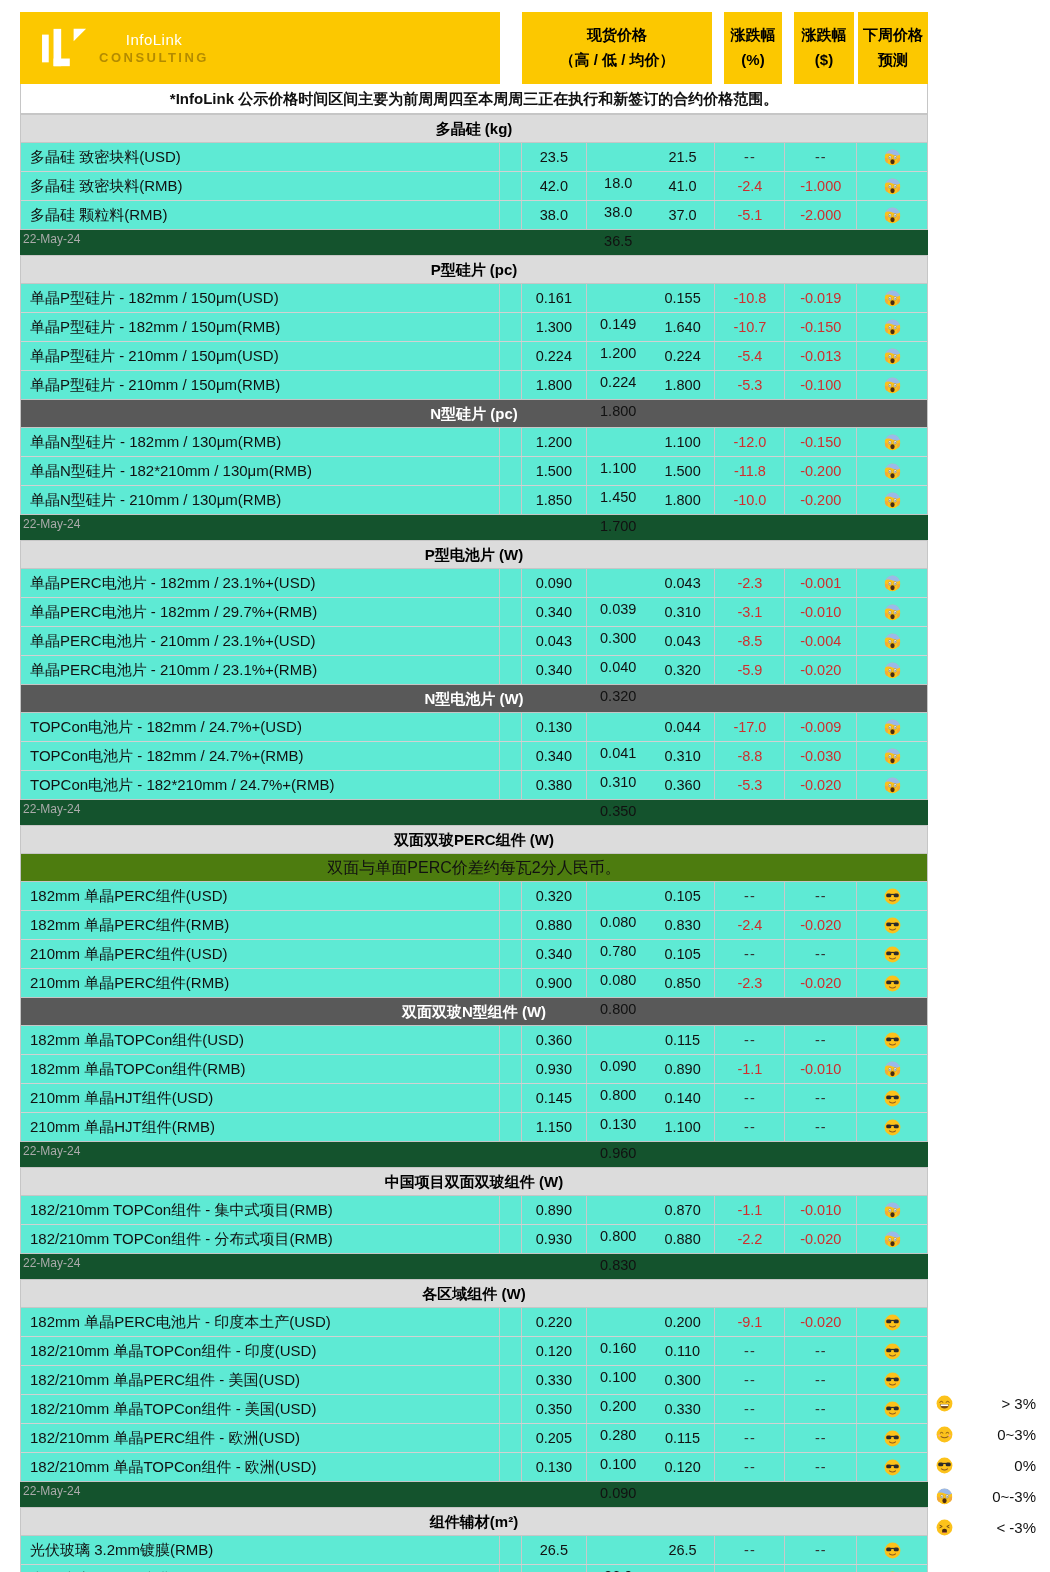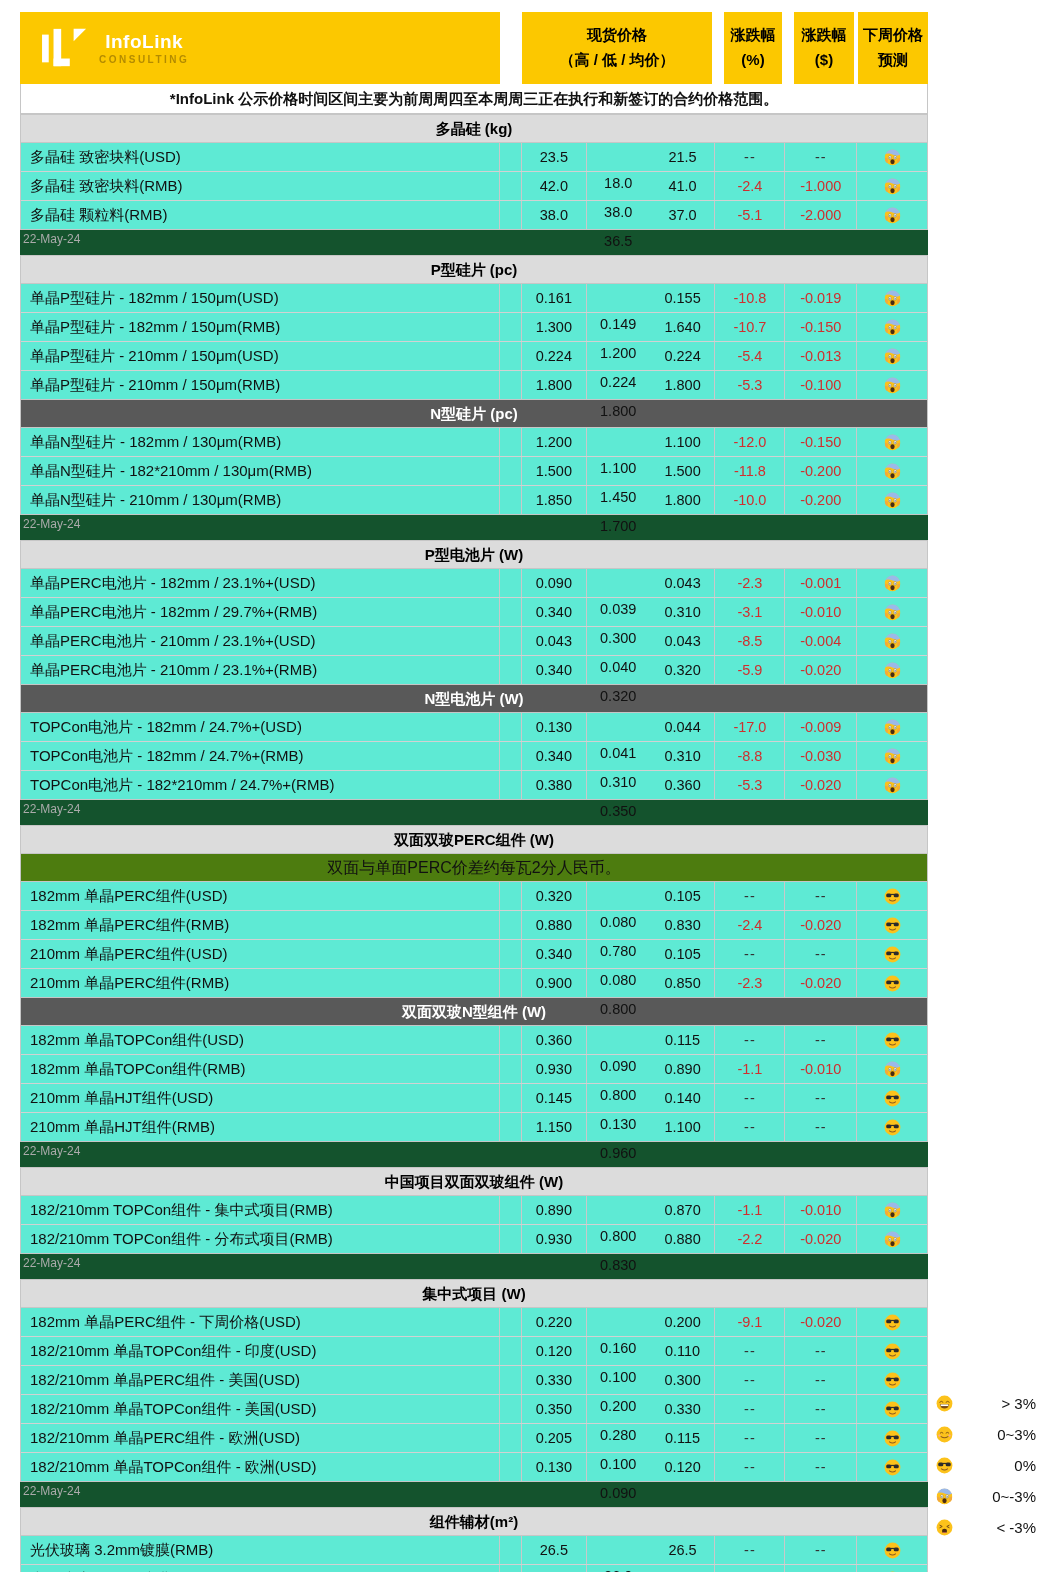--- a/index.html
+++ b/index.html
@@ -12,22 +12,22 @@
   .hdr{display:flex;height:72px;}
   .hcell{background:#FCC800;display:flex;flex-direction:column;justify-content:center;
          align-items:center;text-align:center;font-weight:bold;font-size:15px;line-height:1.65;color:#000;}
   .hgap{background:#fff;}
   .w-logo{width:480px;align-items:flex-start;justify-content:center;}
   .w-g1{width:22px}.w-spot{width:190px}.w-g2{width:12px}.w-pct{width:58px}
   .w-g3{width:12px}.w-usd{width:60px}.w-g4{width:4px}.w-fc{width:70px}
 
   .logo{display:flex;align-items:center;gap:9px;padding-left:20px;}
   .logo-text{display:flex;flex-direction:column;line-height:1;}
-  .brand{color:#fff;font-weight:bold;font-size:19px;letter-spacing:.5px;}
-  .brand-sub{color:rgba(60,40,0,.38);font-weight:bold;font-size:10px;letter-spacing:2.5px;margin-top:4px;}
+  .brand{color:#fff;font-weight:normal;font-size:15px;letter-spacing:.5px;}
+  .brand-sub{color:rgba(60,40,0,.38);font-weight:bold;font-size:13px;letter-spacing:2.5px;margin-top:4px;}
 
   
   .note{border:1px solid #c6c6c6;border-top:none;background:#fff;height:29px;line-height:29px;
         text-align:center;font-weight:bold;font-size:15px;}
 
   
   .sec{border:1px solid #c6c6c6;border-top:none;}
   .sec.after-date{border-top:1px solid #c6c6c6;}
   .sec-title{height:27px;line-height:27px;text-align:center;font-weight:bold;font-size:15px;
              border-bottom:1px solid #c6c6c6;}
@@ -823,24 +823,24 @@
                 <circle cx="6.9" cy="10.4" r="0.75" fill="#333"></circle>
                 <ellipse cx="13.1" cy="10" rx="1.6" ry="2.1" fill="#fff" stroke="#555" stroke-width="0.4"></ellipse>
                 <circle cx="13.1" cy="10.4" r="0.75" fill="#333"></circle>
                 <ellipse cx="10" cy="15" rx="2.5" ry="2.9" fill="#4a2c12"></ellipse>
               </svg>
             </div>
   </div>
 </div>
 <div class="date">22-May-24</div>
   <div class="sec after-date">
-    <div class="sec-title light">集中式项目 (W)</div>
-
-  <div class="row">
-    <div class="cell c-name">182mm 单晶PERC组件 - 下周价格(USD)</div>
+    <div class="sec-title light">各区域组件 (W)</div>
+
+  <div class="row">
+    <div class="cell c-name">182mm 单晶PERC电池片 - 印度本土产(USD)</div>
     <div class="cell c-sp"></div>
     <div class="cell c-high">0.220</div>
     <div class="cell c-low">0.160</div>
     <div class="cell c-avg">0.200</div>
     <div class="cell c-pct neg">-9.1</div>
     <div class="cell c-chg neg">-0.020</div>
     <div class="cell c-fc">
               <svg class="emoji" viewBox="0 0 20 20">
                 <circle cx="10" cy="10" r="9.3" fill="#FCC21B"></circle>
                 <rect x="2.6" y="6.6" width="6" height="4.2" rx="1.8" fill="#2b2b2b"></rect>

